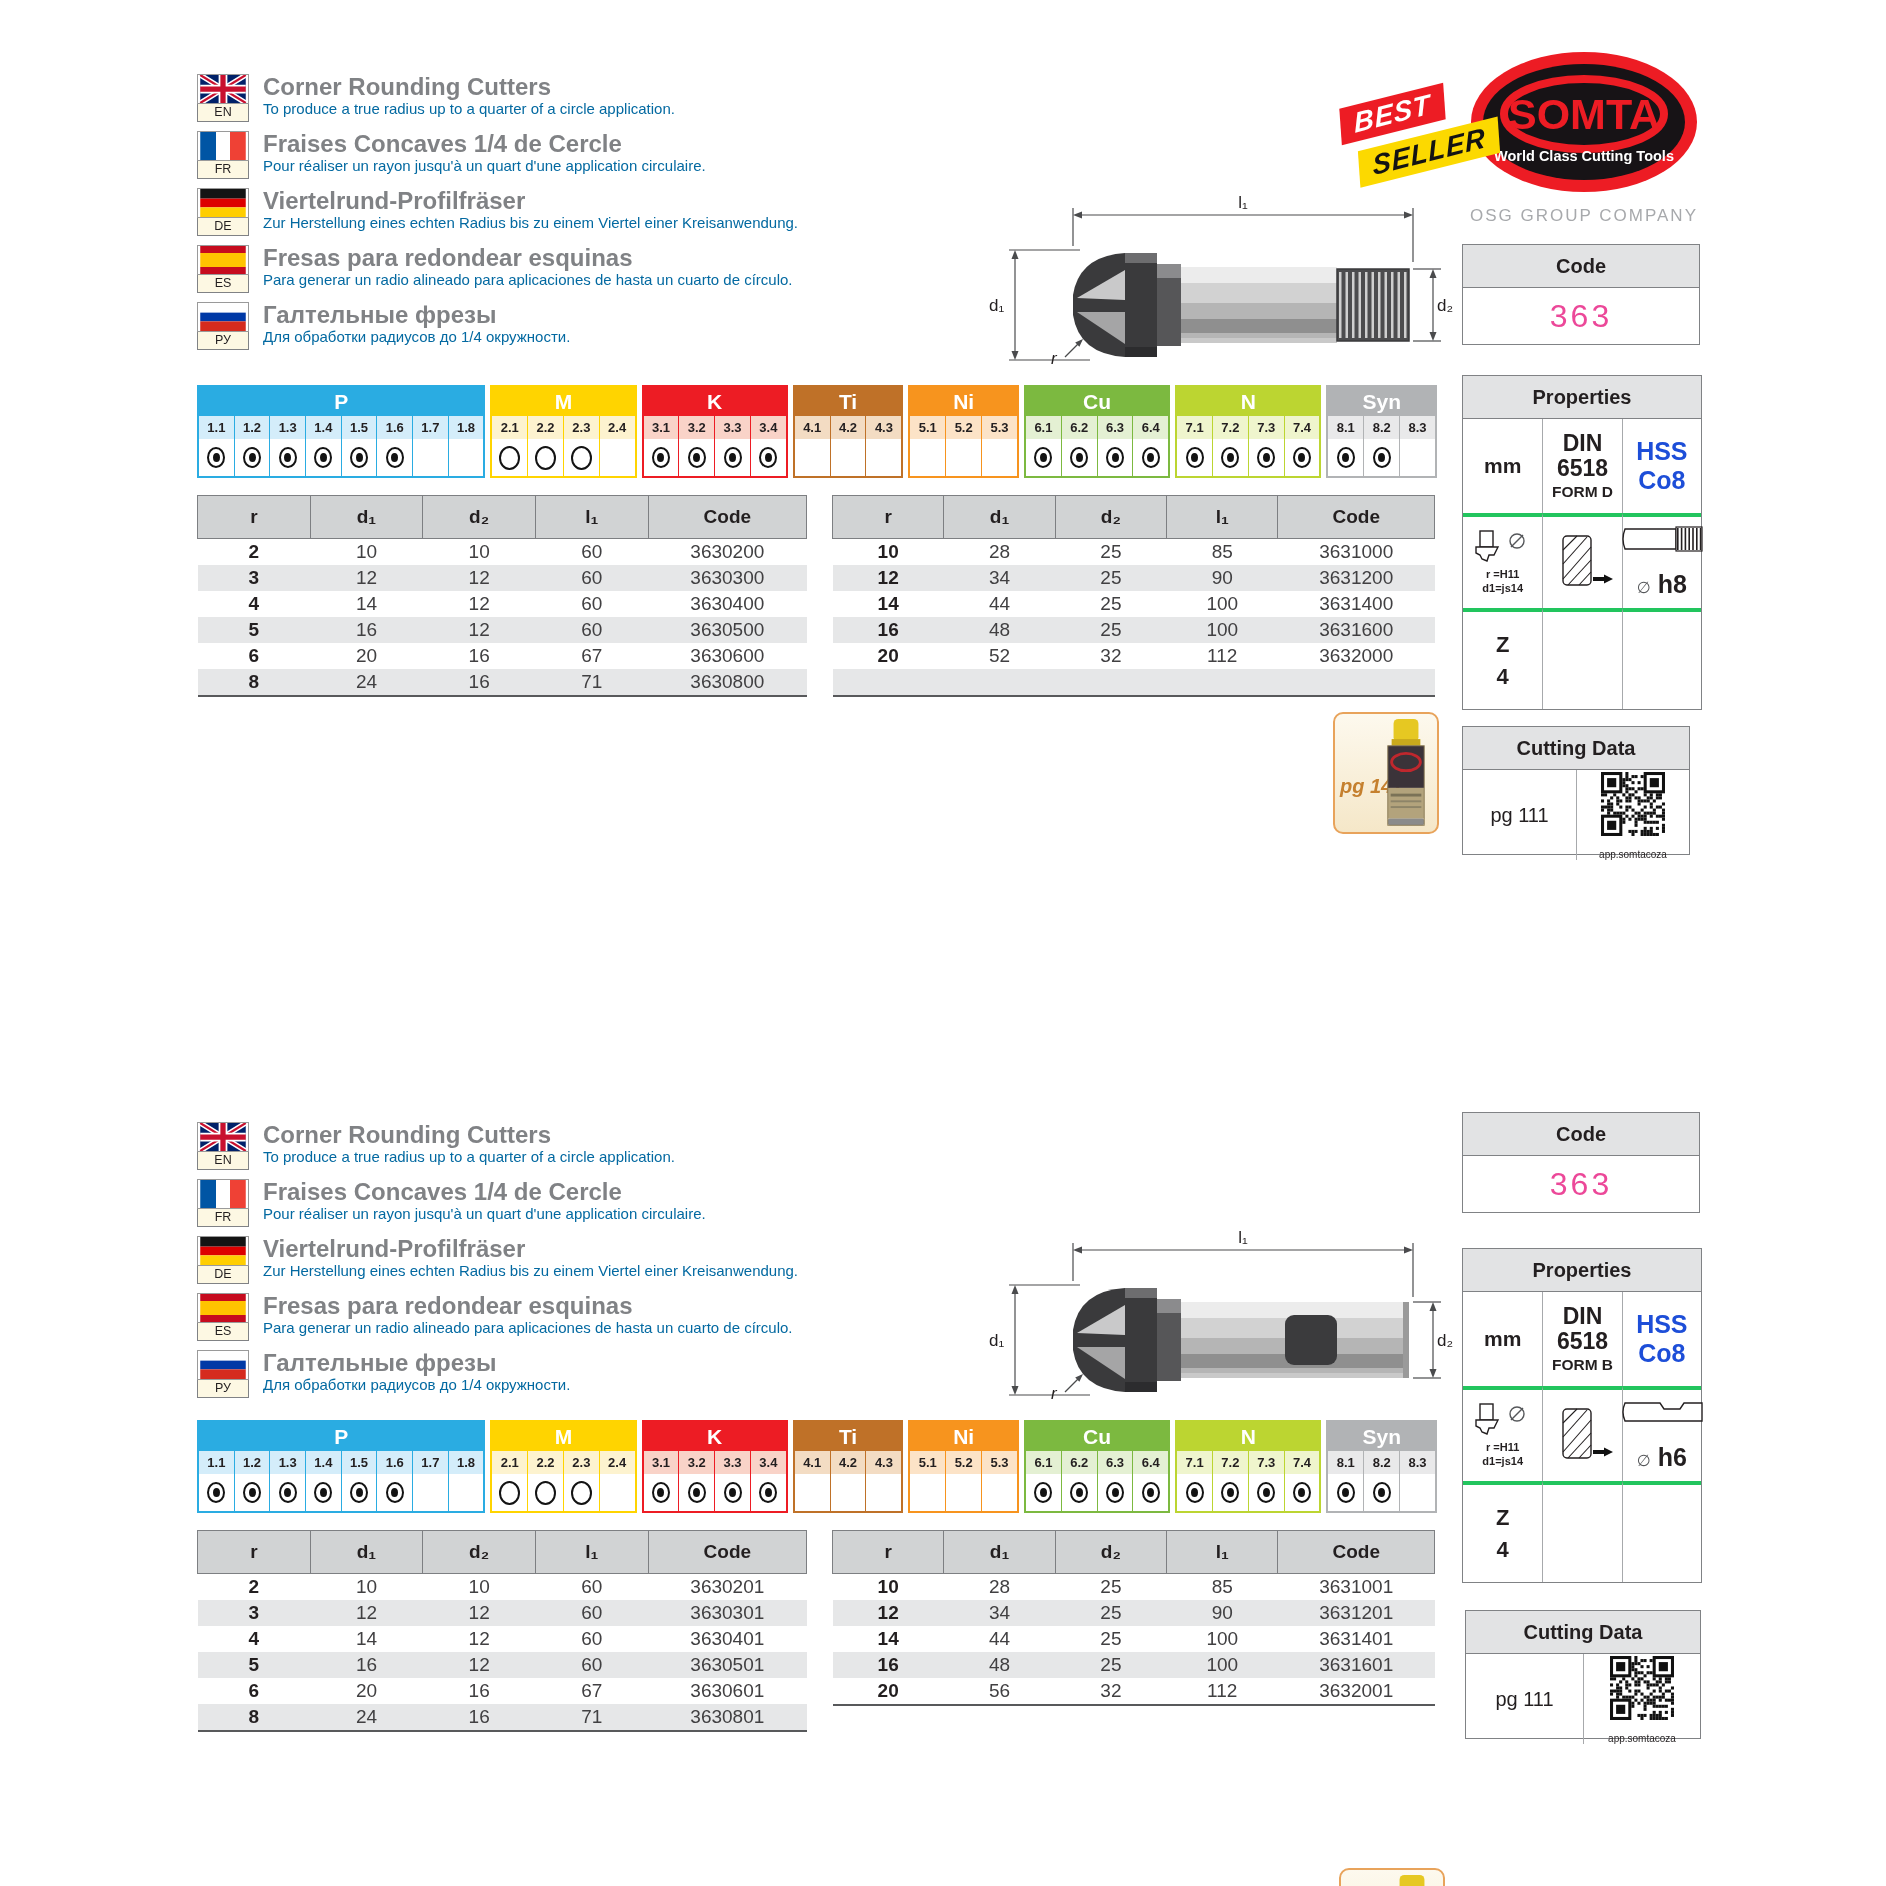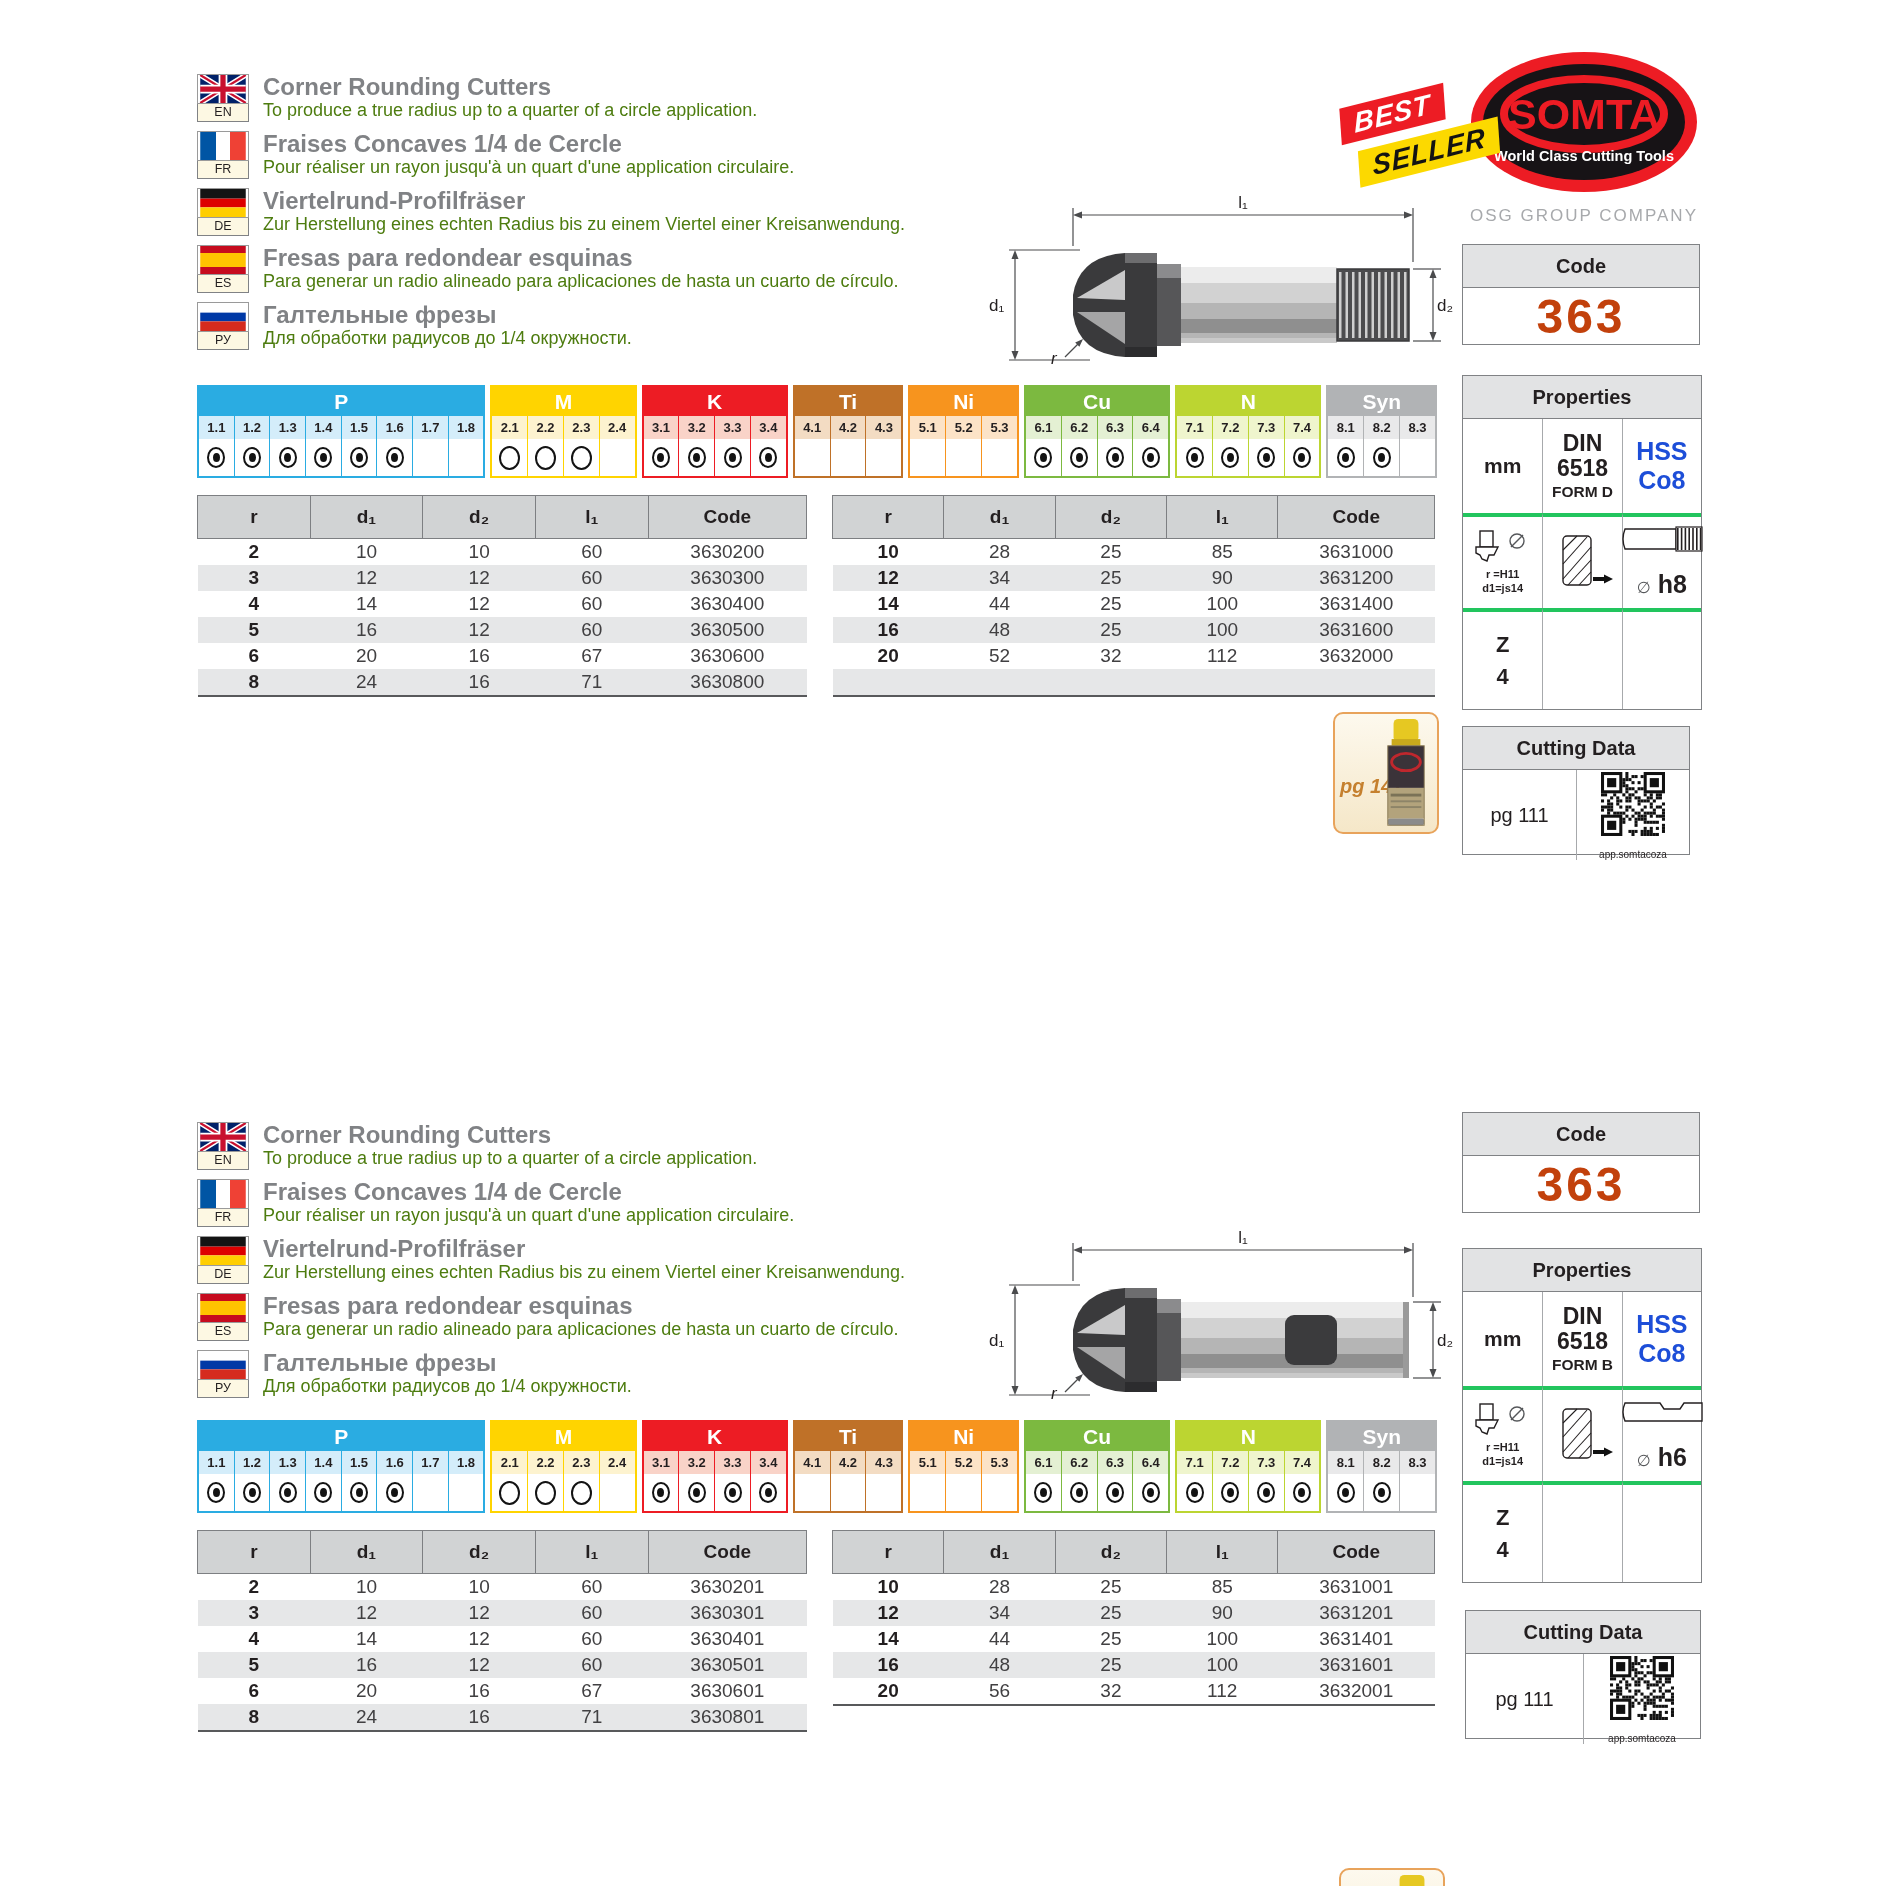--- a/index.html
+++ b/index.html
@@ -9,21 +9,21 @@
 
   
   .lang-block{display:flex;flex-direction:column;gap:9px;width:840px}
   .lang-row{display:flex;gap:14px;align-items:flex-start}
   .flagcol{width:52px;flex:0 0 52px}
   .flag{display:block;width:52px;height:30px;border:1px solid #9a9a9a;box-sizing:border-box}
   .flag svg{display:block;width:100%;height:100%}
   .lang-code{height:17px;border:1px solid #808285;border-top:none;background:#fdf8e3;
              font-size:12.5px;text-align:center;line-height:17px;color:#231f20}
   .lang-title{font-size:24px;font-weight:bold;color:#808285;line-height:1.08}
-  .lang-sub{font-size:18px;color:#4d7c0f;line-height:1.15}
+  .lang-sub{font-size:15px;color:#0369a1;line-height:1.15}
 
   
   .mat-strip{display:flex;gap:5px;width:1240px;height:93px}
   .mat-group{display:flex;flex-direction:column;border:2px solid var(--c);box-sizing:border-box;background:#fff}
   .mat-head{height:29px;background:var(--c);color:#fff;font-weight:bold;font-size:21px;
             text-align:center;line-height:29px}
   .mat-cells{flex:1;display:flex}
   .mat-cell{flex:1;display:flex;flex-direction:column;min-width:0}
   .mat-cell + .mat-cell{border-left:1px solid var(--c)}
   .mat-num{height:23px;background:var(--l);font-size:13px;font-weight:bold;text-align:center;line-height:23px}
@@ -40,21 +40,21 @@
   .dtable td{font-size:19px;height:26px;text-align:center;color:#414042;padding:0;white-space:nowrap}
   .dtable tbody tr:nth-child(even) td{background:#e6e7e8}
   .dtable td:first-child{font-weight:bold;color:#231f20}
   .dtable tbody{border-bottom:2.5px solid #58595b}
 
   
   .infobox{border:1.5px solid #808285;background:#fff;box-sizing:border-box}
   .infobox-head{background:#e2e3e4;border-bottom:1.5px solid #808285;text-align:center;
                 font-weight:bold;font-size:20px;height:42px;line-height:42px;color:#231f20}
   .code-val{height:56px;display:flex;align-items:center;justify-content:center;
-            font-size:48px;font-weight:bold;color:#c2410c;letter-spacing:3px}
+            font-size:32px;font-weight:normal;color:#ec4899;letter-spacing:3px}
 
   .props-grid{display:grid;grid-template-columns:1fr 1fr 1fr;grid-template-rows:94px 95px 101px}
   .pcell{display:flex;flex-direction:column;align-items:center;justify-content:center;
          text-align:center;box-sizing:border-box;min-width:0}
   .pcell:not(:nth-child(3n+1)){border-left:1px solid #a7a9ac}
   .pcell:nth-child(n+4){border-top:4px solid #22c55e}
   .p-mm{font-size:21px;font-weight:bold}
   .p-din{font-size:23px;font-weight:bold;line-height:1.1}
   .p-form{font-size:15.5px;font-weight:bold;margin-top:2px}
   .p-hss{font-size:25px;font-weight:bold;color:#1d4ed8;line-height:1.15}

